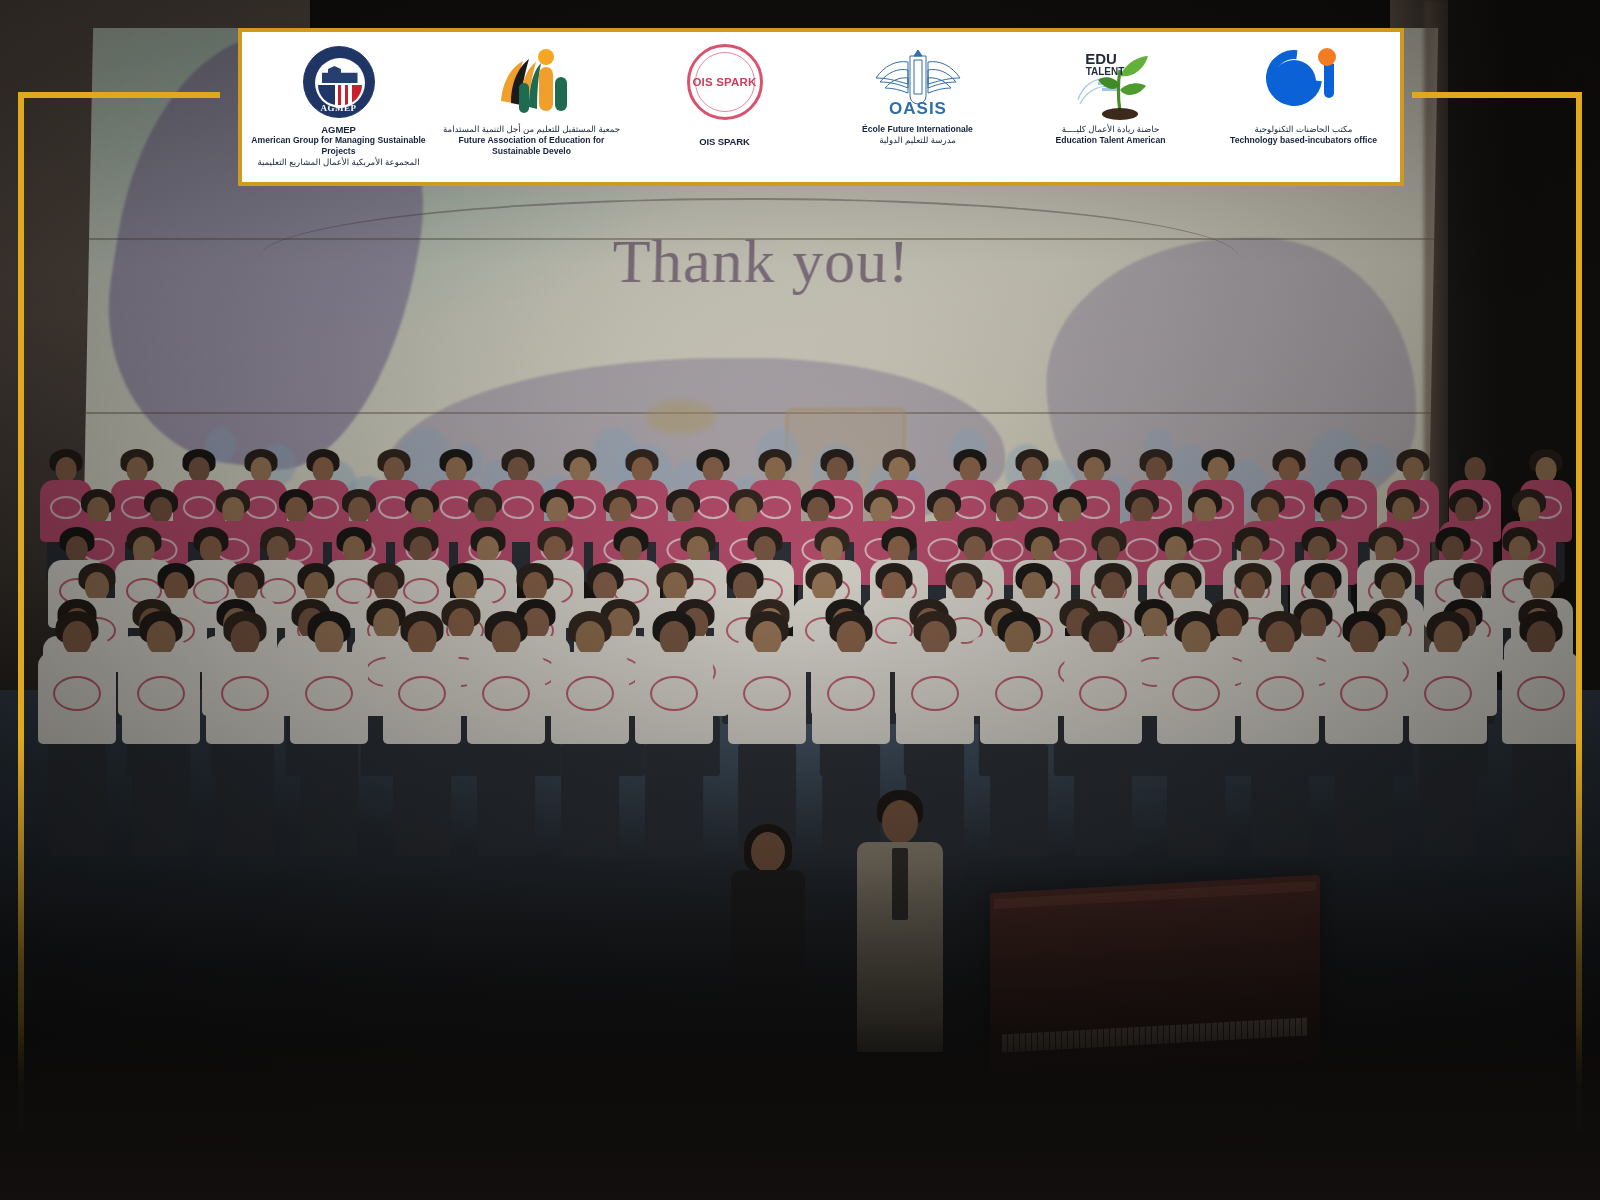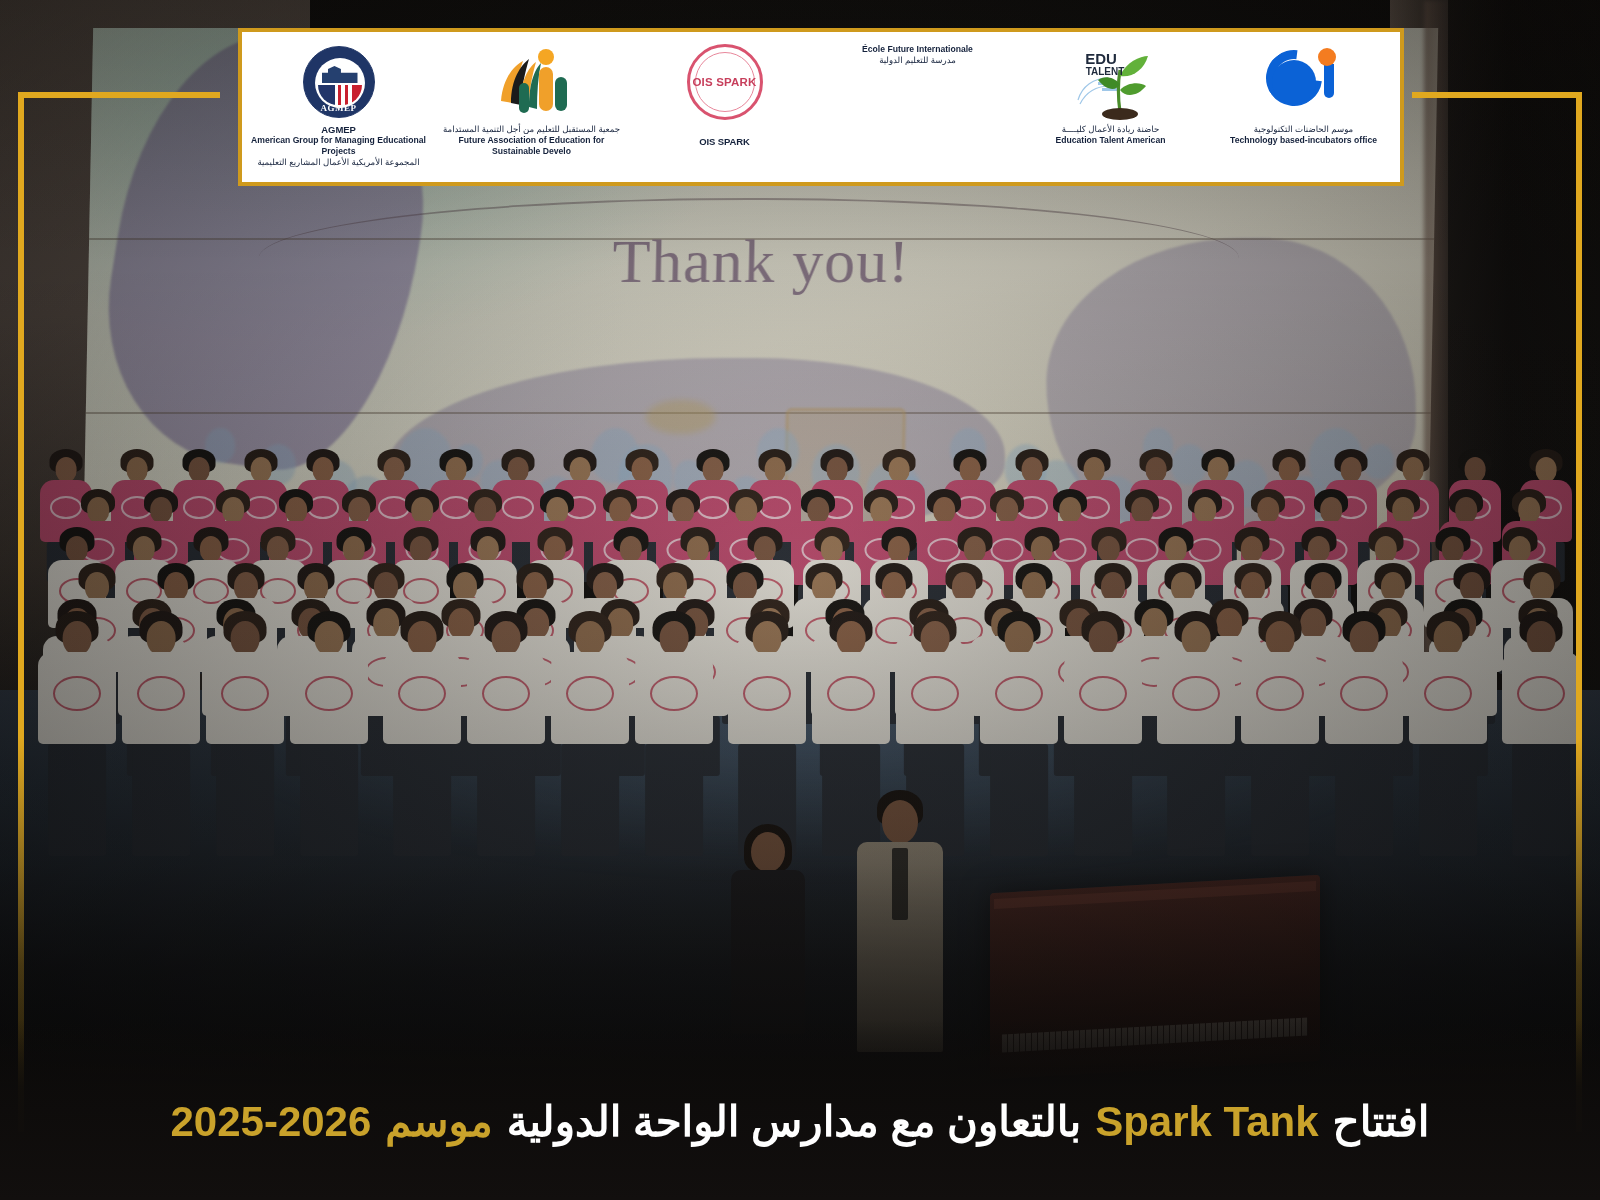--- a/index.html
+++ b/index.html
@@ -1354,21 +1354,21 @@
         <div class="agmep-seal">
           <div class="agmep-inner">
             <div class="agmep-bldg"></div>
             <div class="agmep-flag"></div>
           </div>
           <div class="agmep-txt">AGMEP</div>
         </div>
       </div>
       <div class="logo-caption">
         <div class="lc-en-bold">AGMEP</div>
-        <div class="lc-en">American Group for Managing Educational Projects</div>
+        <div class="lc-en">American Group for Managing Sustainable Projects</div>
         <div class="lc-ar">المجموعة الأمريكية الأعمال المشاريع التعليمية</div>
       </div>
     </div>
 
     <div class="logo-cell">
       <div class="logo-mark">
         <div class="future-mark">
           <svg width="86" height="78" viewBox="0 0 86 78">
             <path d="M12 58 C14 34 26 22 34 18 C30 30 26 44 24 60 Z" fill="#f0a02a"></path>
             <path d="M22 60 C22 36 32 22 40 16 C36 30 32 46 32 62 Z" fill="#1b1b1b"></path>
@@ -1392,20 +1392,38 @@
         <div class="ois-ring">
           <span>OIS SPARK</span>
         </div>
       </div>
       <div class="logo-caption">
         <div class="lc-en-bold" style="margin-top:12px">OIS SPARK</div>
       </div>
     </div>
 
     <div class="logo-cell">
+      <div class="logo-mark">
+        <div class="oasis-mark">
+          <svg width="96" height="76" viewBox="0 0 96 76">
+            <g fill="none" stroke="#2f6ea8" stroke-width="1">
+              <path d="M40 12 h16 v40 a8 8 0 0 1 -16 0 Z"></path>
+              <path d="M44 16 h8 v34 h-8 Z"></path>
+              <path d="M48 6 l4 6 h-8 Z" fill="#2f6ea8"></path>
+              <path d="M38 18 C26 16 14 22 6 34 C16 34 24 36 38 40 Z"></path>
+              <path d="M38 26 C28 24 18 28 10 38 C20 38 28 40 38 44 Z"></path>
+              <path d="M38 34 C30 33 22 36 15 44 C23 44 30 46 38 49 Z"></path>
+              <path d="M58 18 C70 16 82 22 90 34 C80 34 72 36 58 40 Z"></path>
+              <path d="M58 26 C68 24 78 28 86 38 C76 38 68 40 58 44 Z"></path>
+              <path d="M58 34 C66 33 74 36 81 44 C73 44 66 46 58 49 Z"></path>
+            </g>
+            <text x="48" y="70" text-anchor="middle" font-family="Liberation Sans, sans-serif" font-size="17" font-weight="bold" fill="#2f6ea8" letter-spacing="1">OASIS</text>
+          </svg>
+        </div>
+      </div>
       <div class="logo-caption">
         <div class="lc-en">École Future Internationale</div>
         <div class="lc-ar">مدرسة للتعليم الدولية</div>
       </div>
     </div>
 
     <div class="logo-cell">
       <div class="logo-mark">
         <div class="edu-mark">
           <svg width="86" height="80" viewBox="0 0 86 80">
@@ -1432,26 +1450,23 @@
     <div class="logo-cell">
       <div class="logo-mark">
         <div class="tech-mark">
           <div class="tech-c"></div>
           <div class="tech-ball"></div>
           <div class="tech-tail"></div>
           <div class="tech-dot"></div>
         </div>
       </div>
       <div class="logo-caption">
-        <div class="lc-ar">موسم الحاضنات التكنولوجية</div>
+        <div class="lc-ar">مكتب الحاضنات التكنولوجية</div>
         <div class="lc-en">Technology based-incubators office</div>
       </div>
     </div>
 
 
   </div>
 
   <div class="caption-band"></div>
-  <div class="caption">
-    <span>افتتاح</span><span class="sp"></span><span class="gold">Spark Tank</span><span class="sp"></span><span>بالتعاون مع مدارس الواحة الدولية</span><span class="sp"></span><span class="gold">موسم</span><span class="sp"></span><span class="gold">2026-2025</span>
-  </div>
 
 </div>
 
 </body></html>

